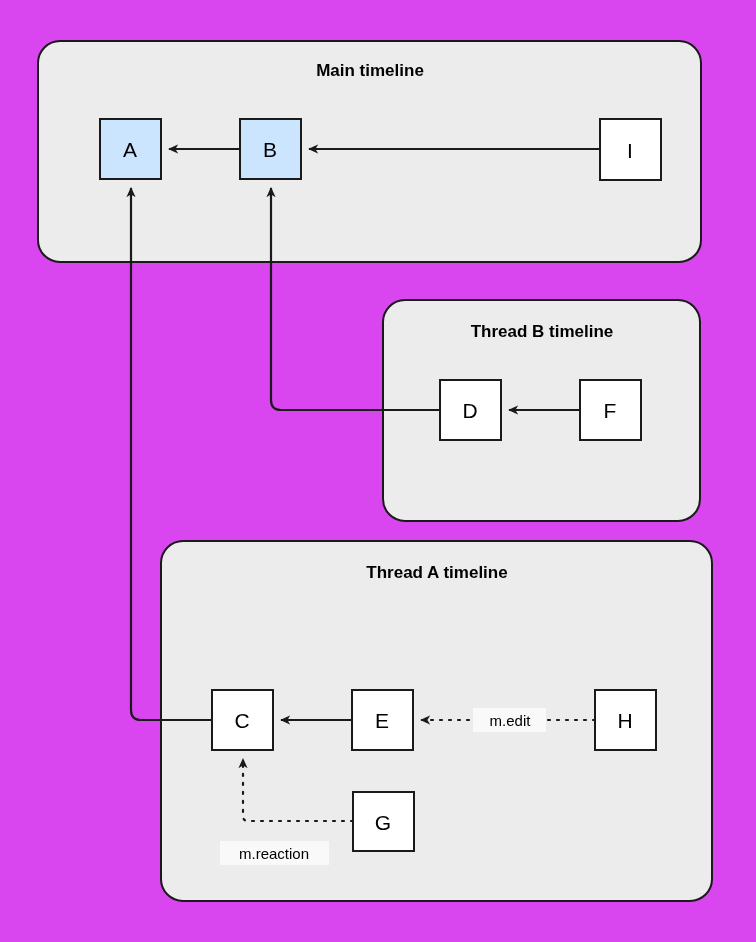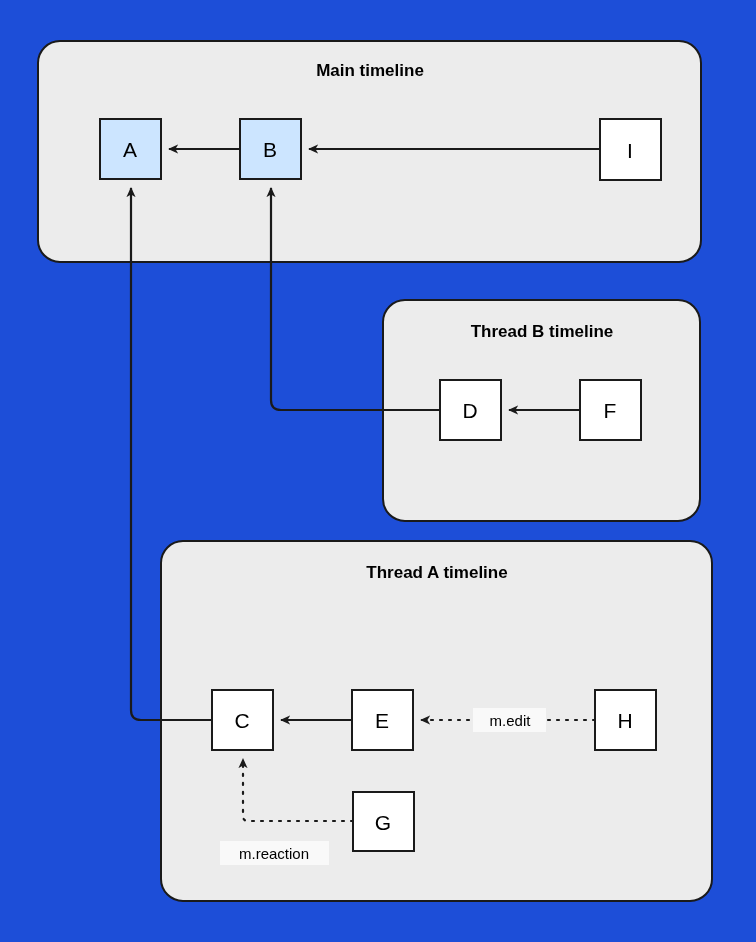--- a/index.html
+++ b/index.html
@@ -7,21 +7,21 @@
     padding: 0;
     background: #ffffff;
   }
   body {
     font-family: "Liberation Sans", sans-serif;
   }
   #canvas {
     position: relative;
     width: 756px;
     height: 942px;
-    background: #1d4ed8;
+    background: #d946ef;
     overflow: hidden;
   }
   #diagram-svg {
     position: absolute;
     left: 0;
     top: 0;
     width: 756px;
     height: 942px;
   }
   .group-title {

